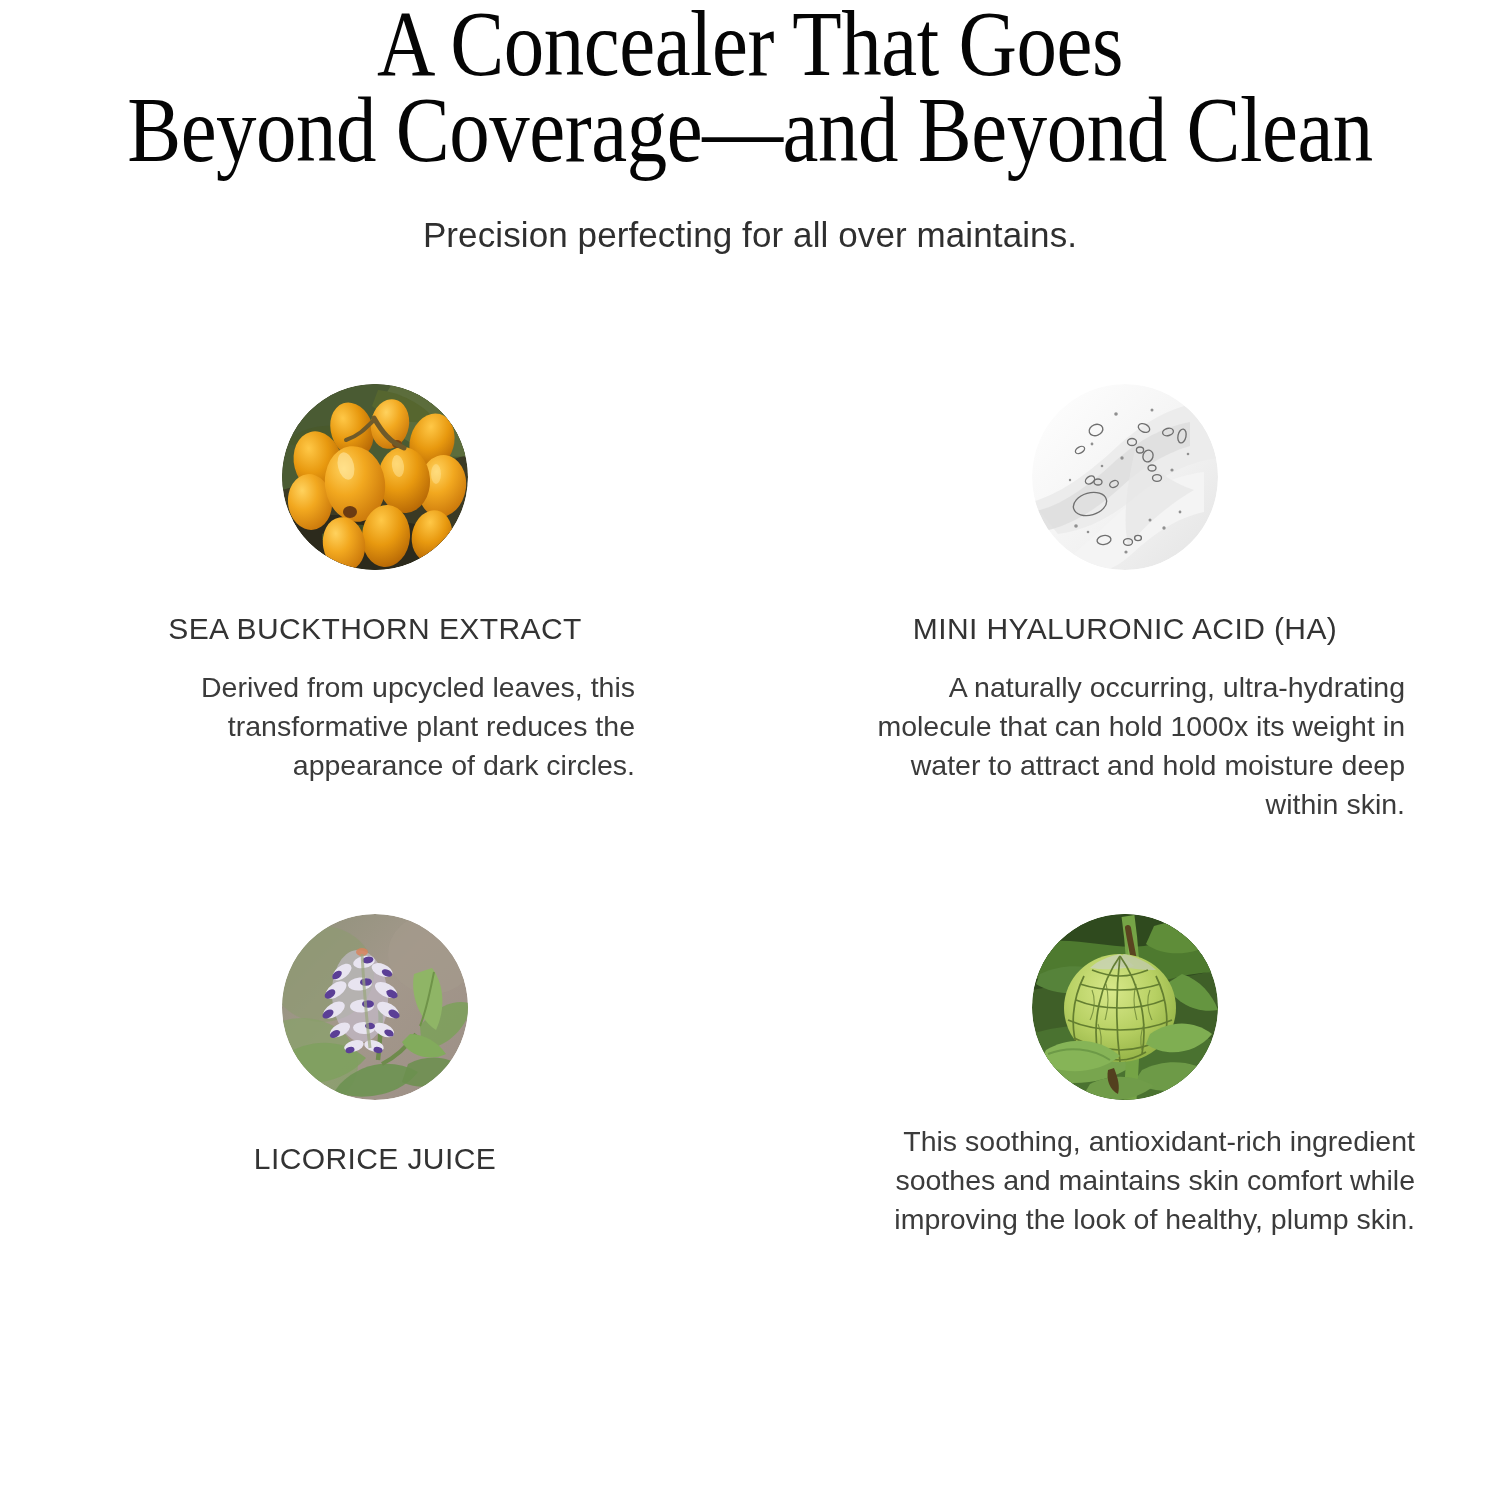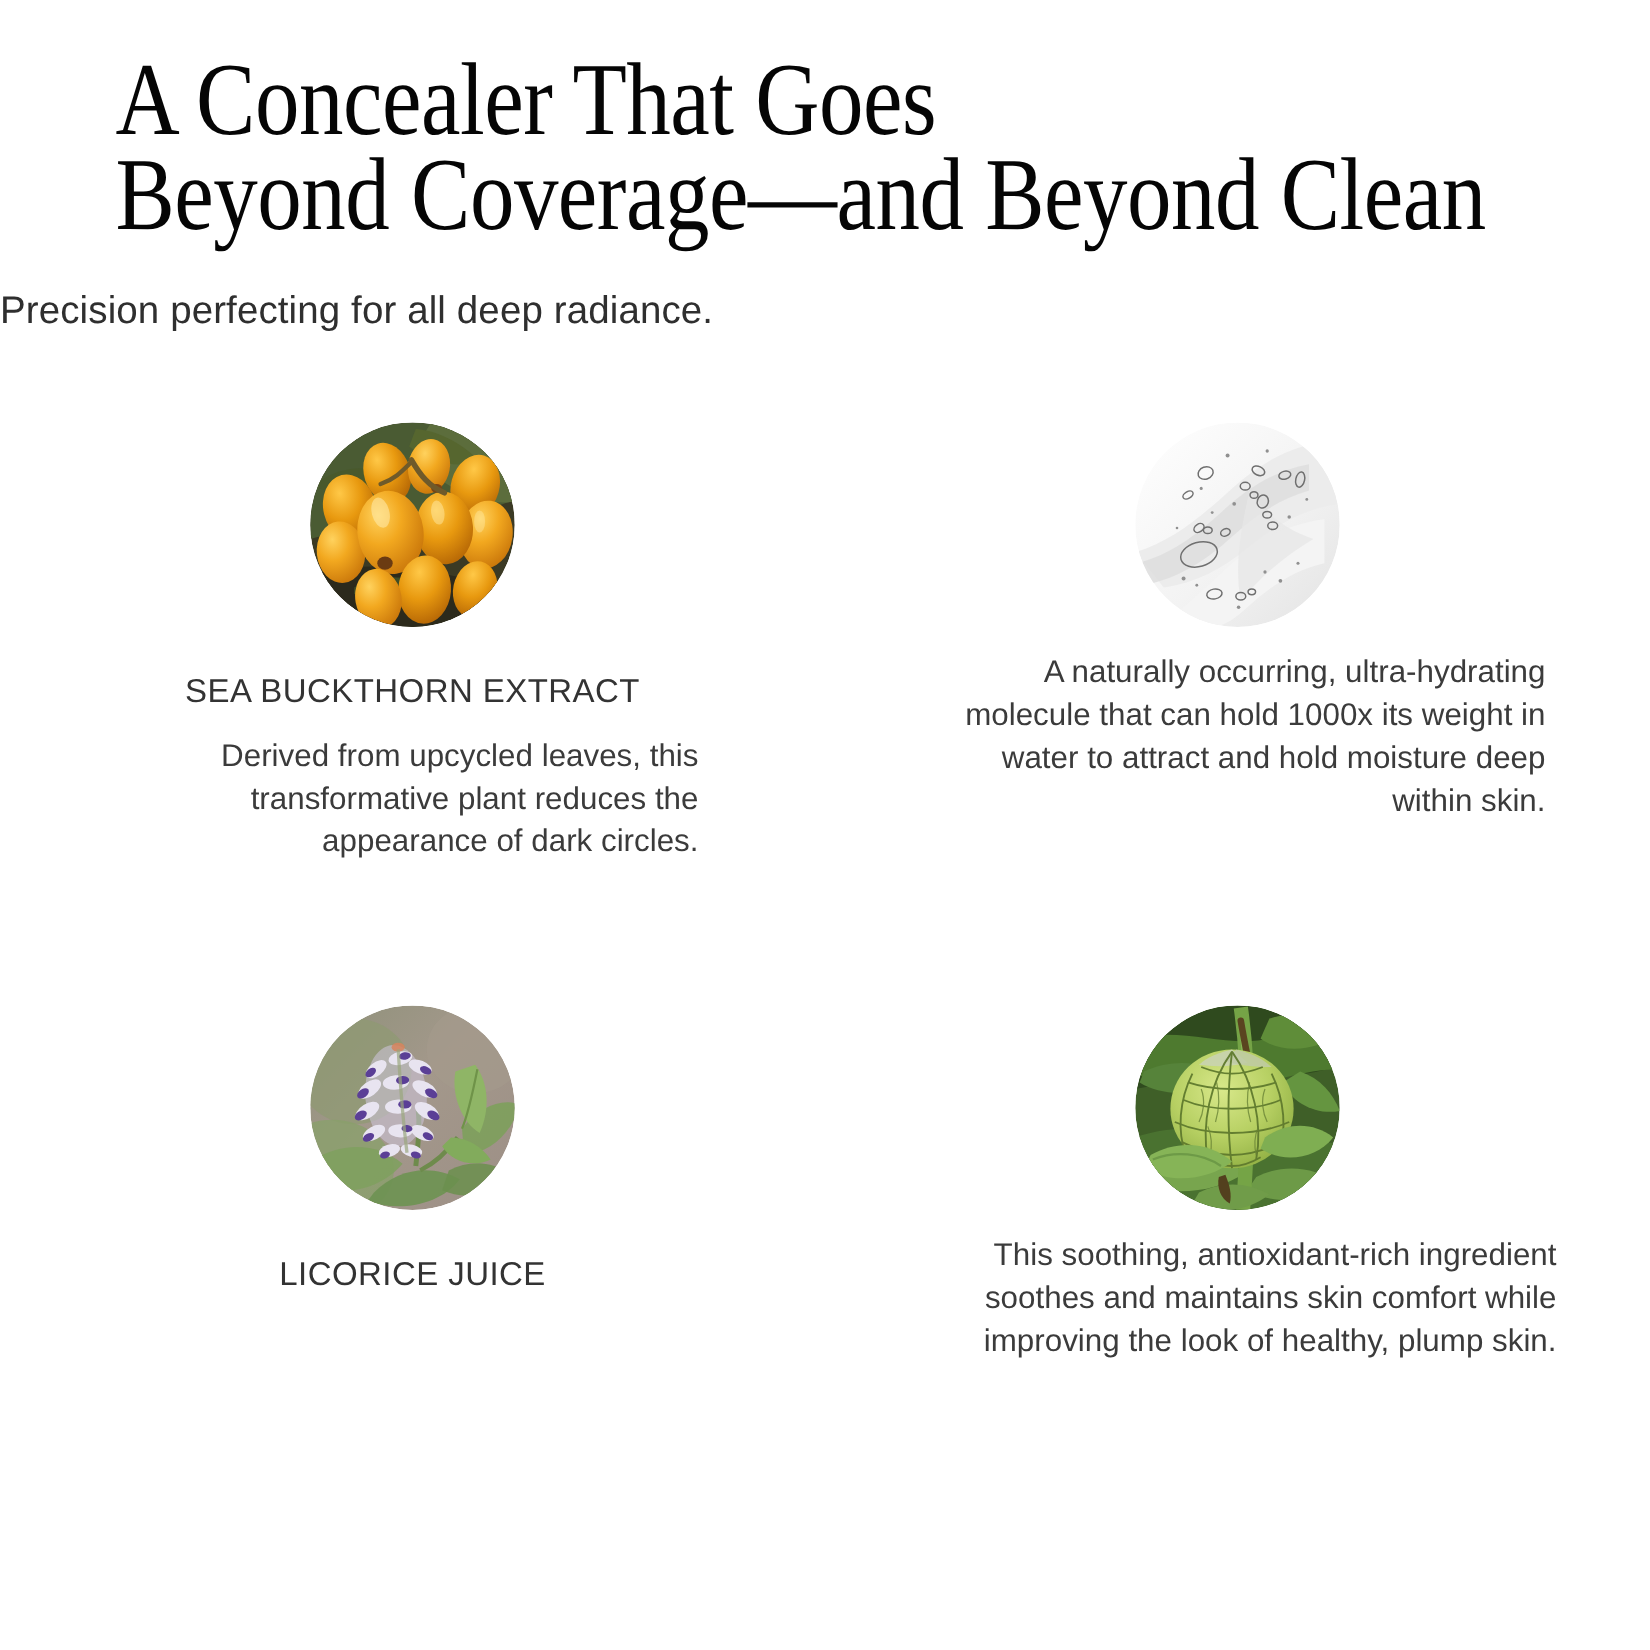--- a/index.html
+++ b/index.html
@@ -11,21 +11,21 @@
     -webkit-font-smoothing:antialiased;
   }
   .page {
     width:1500px; height:1500px;
     position:relative;
     background:#ffffff;
     overflow:hidden;
   }
 
   
-  .header { padding-top:48px; }
+  .header { text-align:center; }
   .headline {
     font-family:"Liberation Serif", "DejaVu Serif", serif;
     font-weight:400;
     font-size:94px;
     line-height:86px;
     letter-spacing:-0.5px;
     color:#050505;
     transform:scaleX(0.86);
     transform-origin:center top;
     white-space:nowrap;
@@ -87,21 +87,21 @@
 </head>
 <body>
 
 <div class="page">
 
   <div class="header">
     <h1 class="headline">
       <span class="hl-line">A Concealer That Goes</span>
       <span class="hl-line">Beyond Coverage—and Beyond Clean</span>
     </h1>
-    <p class="subhead">Precision perfecting for all deep radiance.</p>
+    <p class="subhead">Precision perfecting for all over maintains.</p>
   </div>
 
   <div class="grid">
 
     <div class="card card-1">
       <div class="media">
         <svg viewBox="0 0 186 186" xmlns="http://www.w3.org/2000/svg" aria-hidden="true">
           <defs>
             <clipPath id="c1">
                 <circle cx="93" cy="93" r="93"></circle>
@@ -205,20 +205,21 @@
               <circle cx="118" cy="136" r="1.5"></circle>
                 <circle cx="132" cy="144" r="1.7"></circle>
               <circle cx="148" cy="128" r="1.4"></circle>
                 <circle cx="94" cy="168" r="1.6"></circle>
               <circle cx="38" cy="96" r="1.2"></circle>
                 <circle cx="156" cy="70" r="1.3"></circle>
             </g>
           </g>
         </svg>
       </div>
+      <div class="card-title">MINI HYALURONIC ACID (HA)</div>
       <div class="card-body">A naturally occurring, ultra-hydrating molecule that can hold 1000x its weight in water to attract and hold moisture deep within skin.</div>
     </div>
 
     <div class="card card-3">
       <div class="media">
         <svg viewBox="0 0 186 186" xmlns="http://www.w3.org/2000/svg" aria-hidden="true">
           <defs>
             <clipPath id="c3">
                 <circle cx="93" cy="93" r="93"></circle>
               </clipPath>

